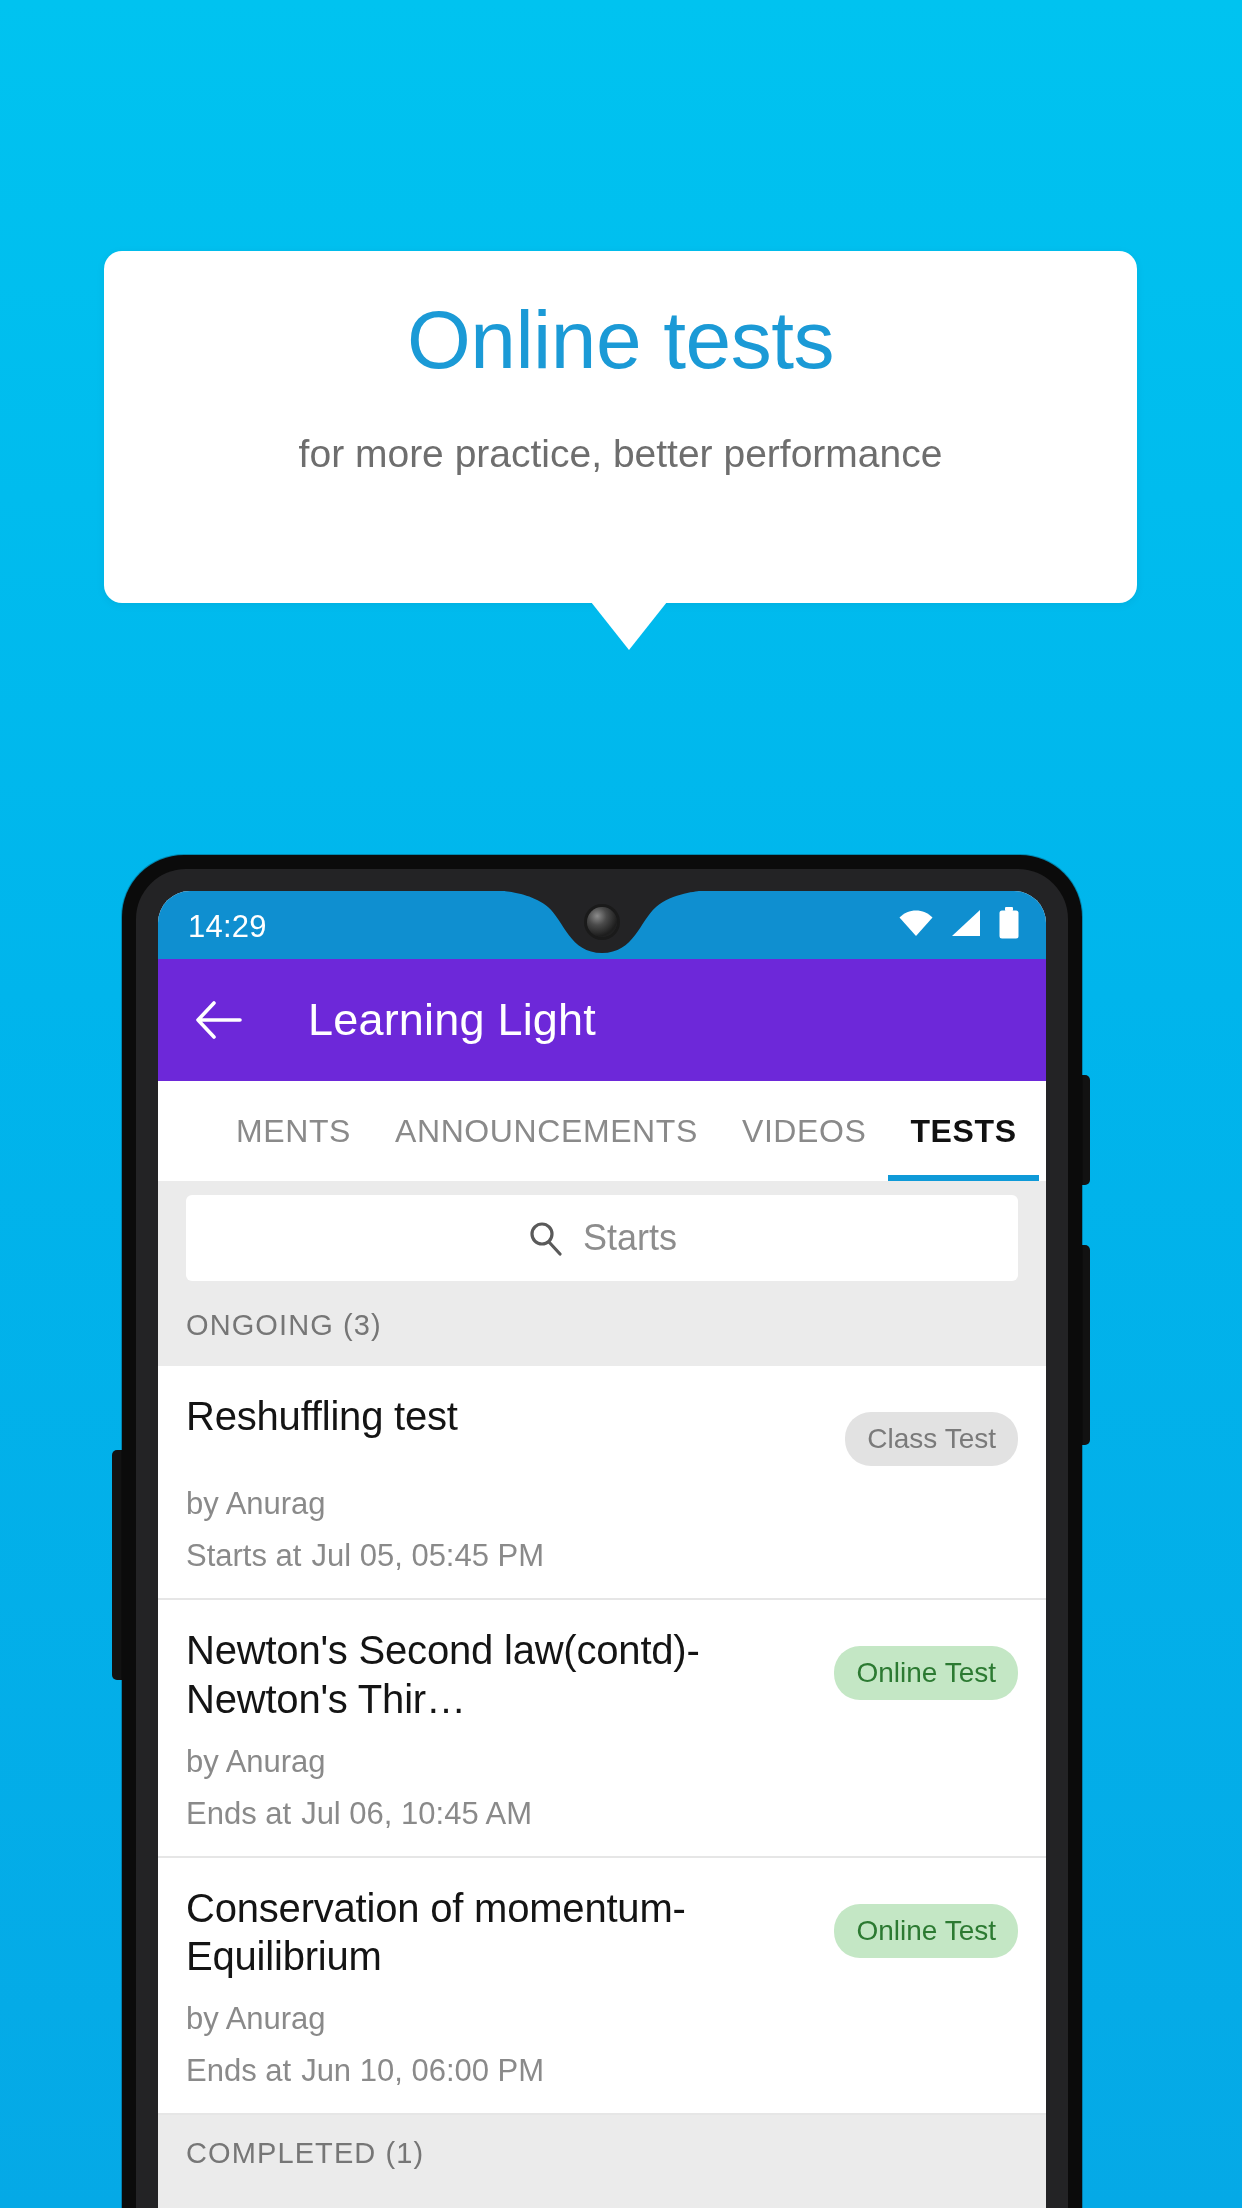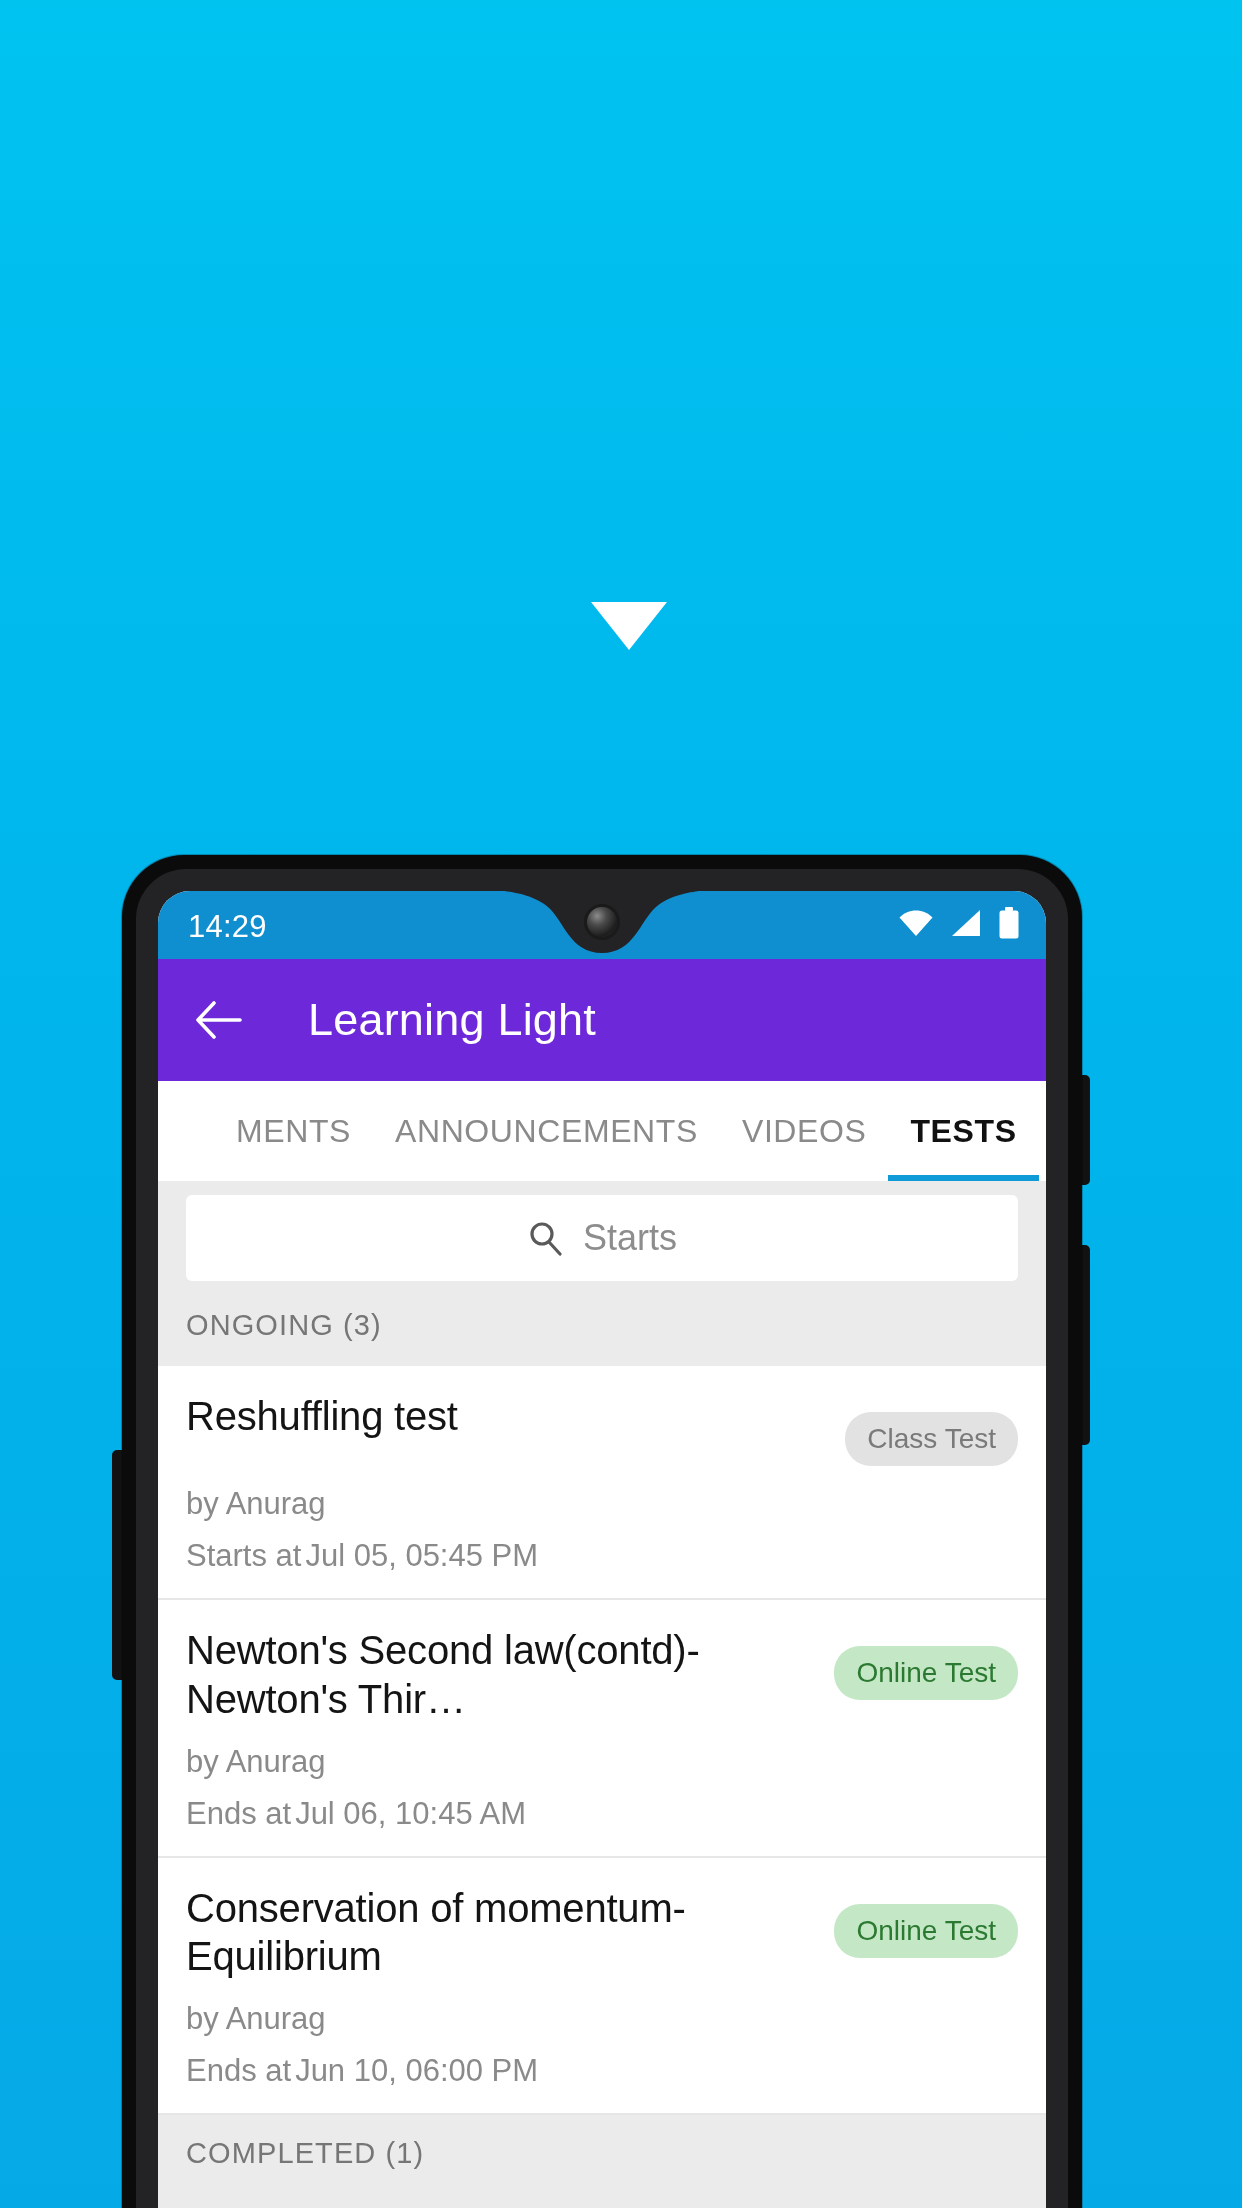--- a/index.html
+++ b/index.html
@@ -249,35 +249,39 @@
   .test-author {
     font-size: 31px;
     color: #8a8a8a;
     margin-top: 20px;
   }
   .test-time {
     font-size: 31px;
     color: #8a8a8a;
     margin-top: 16px;
   }
-  .test-time .lbl { margin-right: 4px; }
+  .test-time .lbl { margin-right: 10px; }
 
   #completed-head {
     background: #ebebeb;
     padding: 22px 28px 40px 28px;
     font-size: 29px;
     letter-spacing: 1.1px;
     color: #767676;
   }
 </style>
 </head>
 <body>
 
 <div id="stage">
 
+  <div id="promo-card">
+    <div id="promo-title">Online tests</div>
+    <div id="promo-sub">for more practice, better performance</div>
+  </div>
   <div id="promo-tail"></div>
 
   <div class="side-btn" id="btn-right-1"></div>
   <div class="side-btn" id="btn-right-2"></div>
   <div class="side-btn" id="btn-left-1"></div>
 
   <div id="phone">
     <div id="phone-inner">
       <div id="screen">
 

